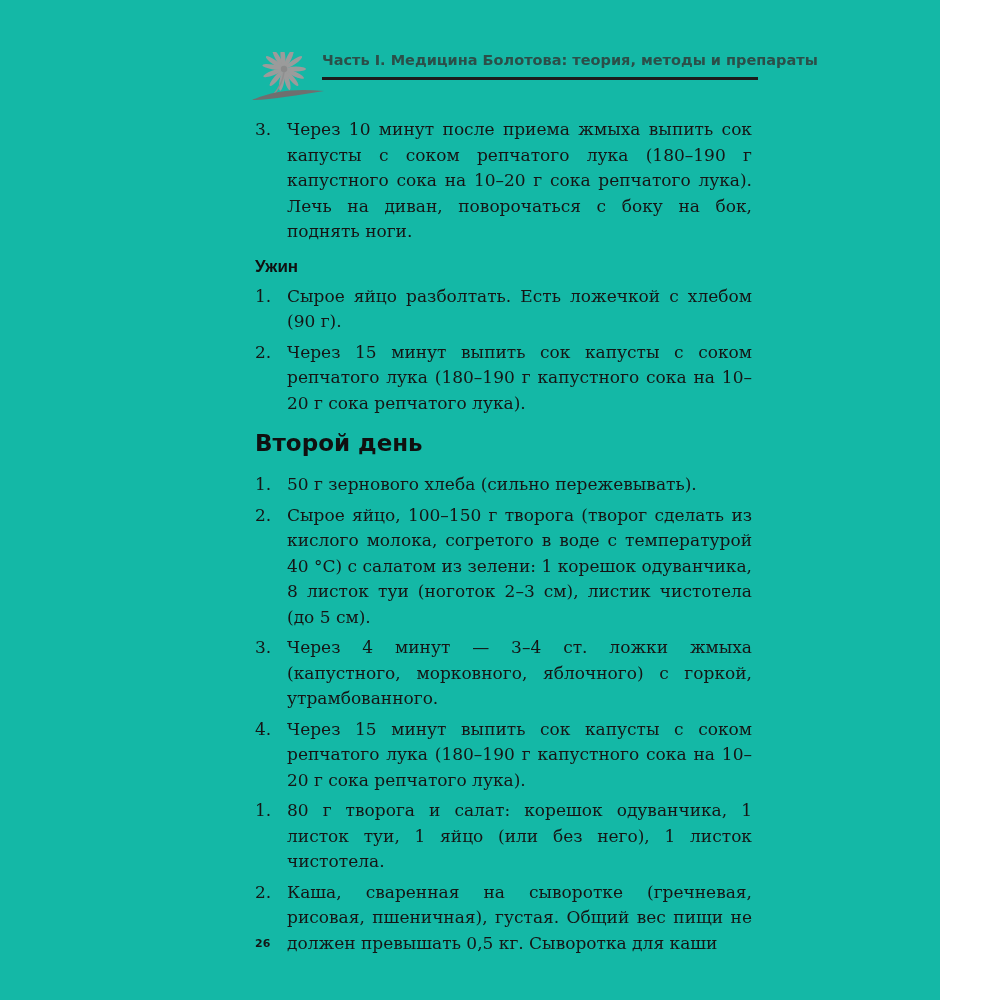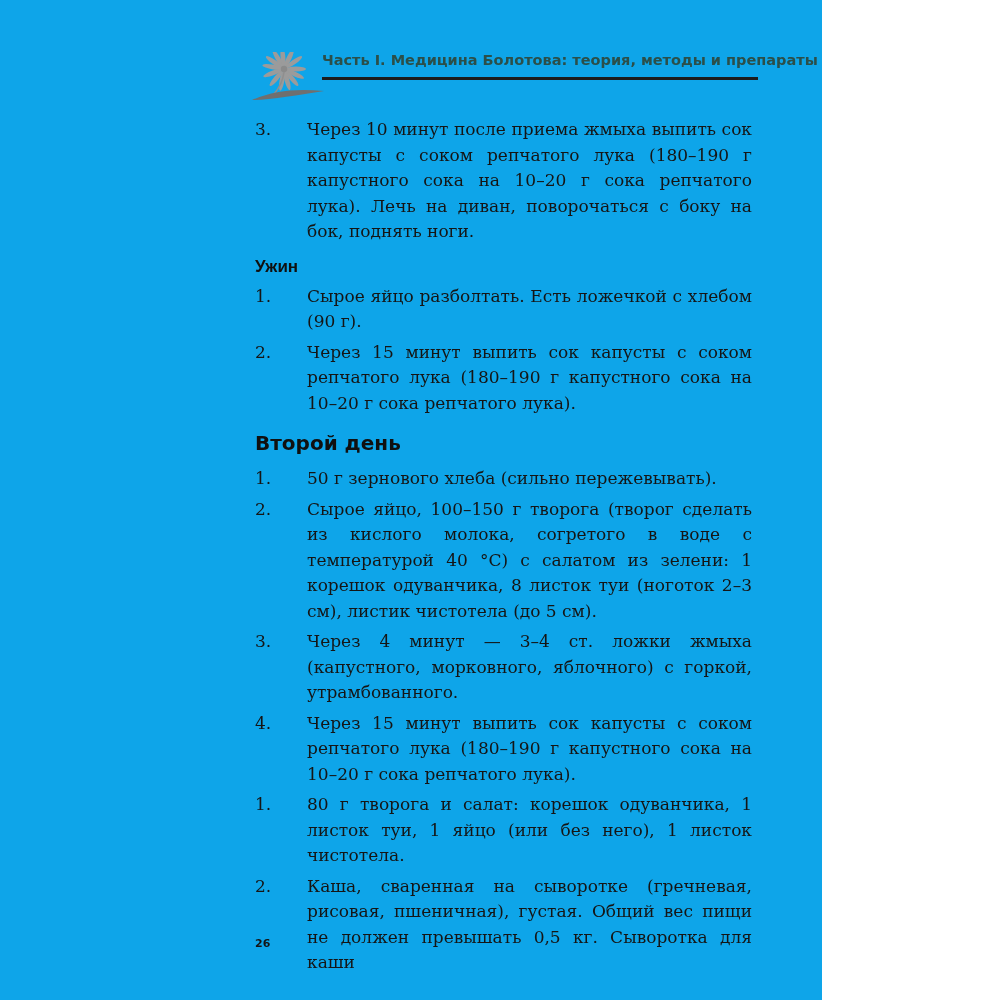--- a/index.html
+++ b/index.html
@@ -1,38 +1,38 @@
 <!DOCTYPE html>
 <html lang="ru"><head>
 <meta charset="utf-8">
 <style>
   html,body{margin:0;padding:0;background:#ffffff;}
   body{width:1000px;height:1000px;font-family:"DejaVu Serif","Liberation Serif",serif;color:#151515;}
-  .page{position:relative;width:822px;height:1000px;background:#0ea5e9;overflow:hidden;}
+  .page{position:relative;width:940px;height:1000px;background:#14b8a6;overflow:hidden;}
 
   
   .header{position:absolute;left:254px;top:50px;width:500px;}
   .header-inner{position:relative;padding-left:68px;}
   .header-title{
     font-family:"DejaVu Sans","Liberation Sans",sans-serif;
     font-weight:bold;font-size:14.5px;line-height:20px;color:#2b4f49;
     white-space:nowrap;padding-bottom:7px;
   }
   .header-rule{height:2.5px;background:#1c1c1c;width:436px;}
   .header-icon{position:absolute;left:-6px;top:2px;}
 
   
   .content{position:absolute;left:255px;top:112px;width:497px;}
   .li{display:flex;margin-top:5px;}
   .num{flex:none;width:32px;font-size:17px;line-height:25.5px;}
-  .txt{flex:1;font-size:17px;line-height:25.5px;text-align:justify;hyphens:auto;margin-left:20px;-webkit-hyphens:auto;}
+  .txt{flex:1;font-size:17px;line-height:25.5px;text-align:justify;hyphens:auto;-webkit-hyphens:auto;}
   .h3{font-family:Liberation Sans, sans-serif;font-weight:bold;
       font-size:17px;line-height:24px;margin:10px 0 1px;color:#101010;}
   .h2{font-family:"DejaVu Sans","Liberation Sans",sans-serif;font-weight:bold;
-      font-size:20px;line-height:27px;margin:14px 0 9px;color:#101010;}
+      font-size:23px;line-height:27px;margin:14px 0 15px;color:#101010;}
 
   
   .footer{position:absolute;left:255px;top:937px;
     font-family:"DejaVu Sans","Liberation Sans",sans-serif;
     font-weight:bold;font-size:11px;color:#141414;}
 </style>
 </head>
 <body>
 
 <div class="page">

